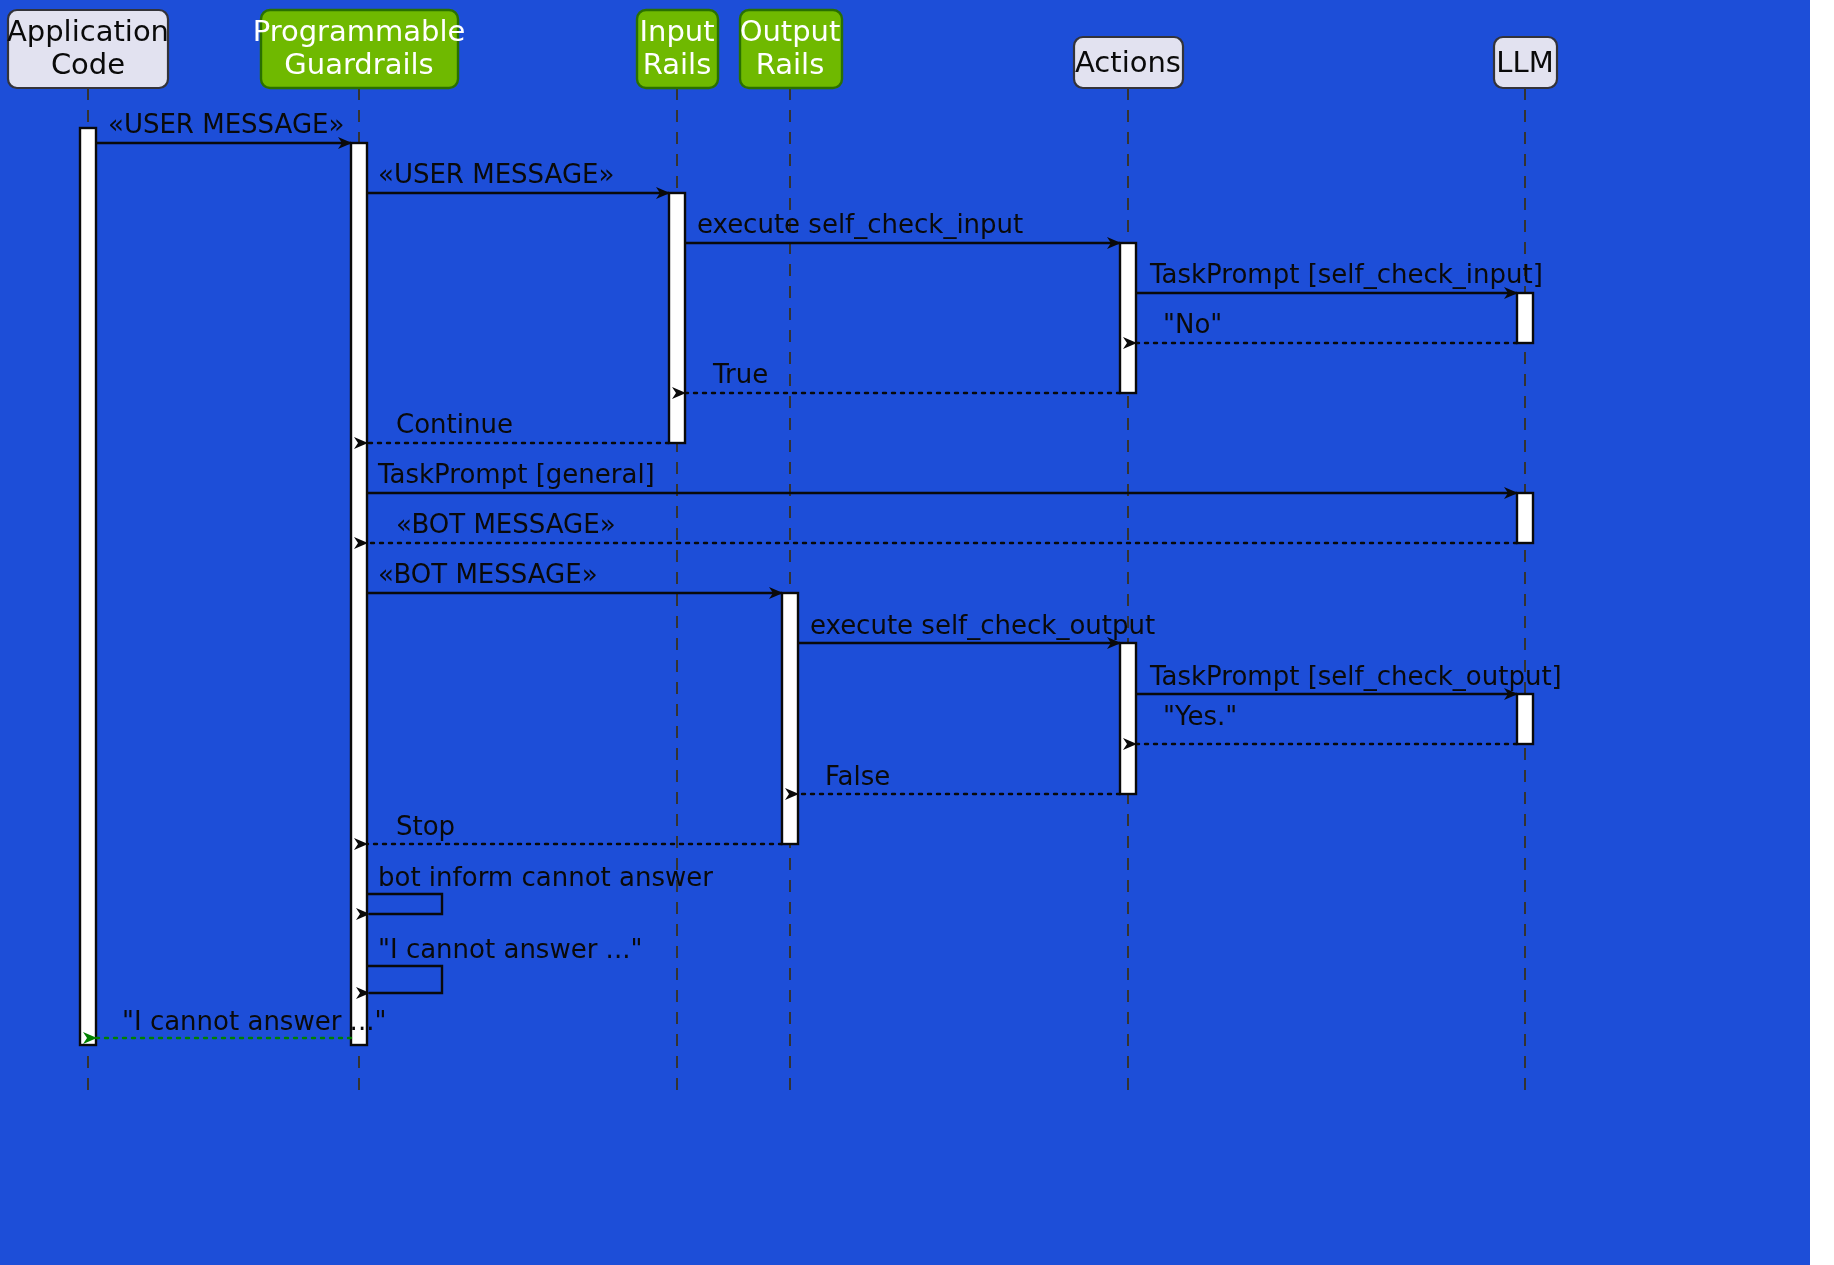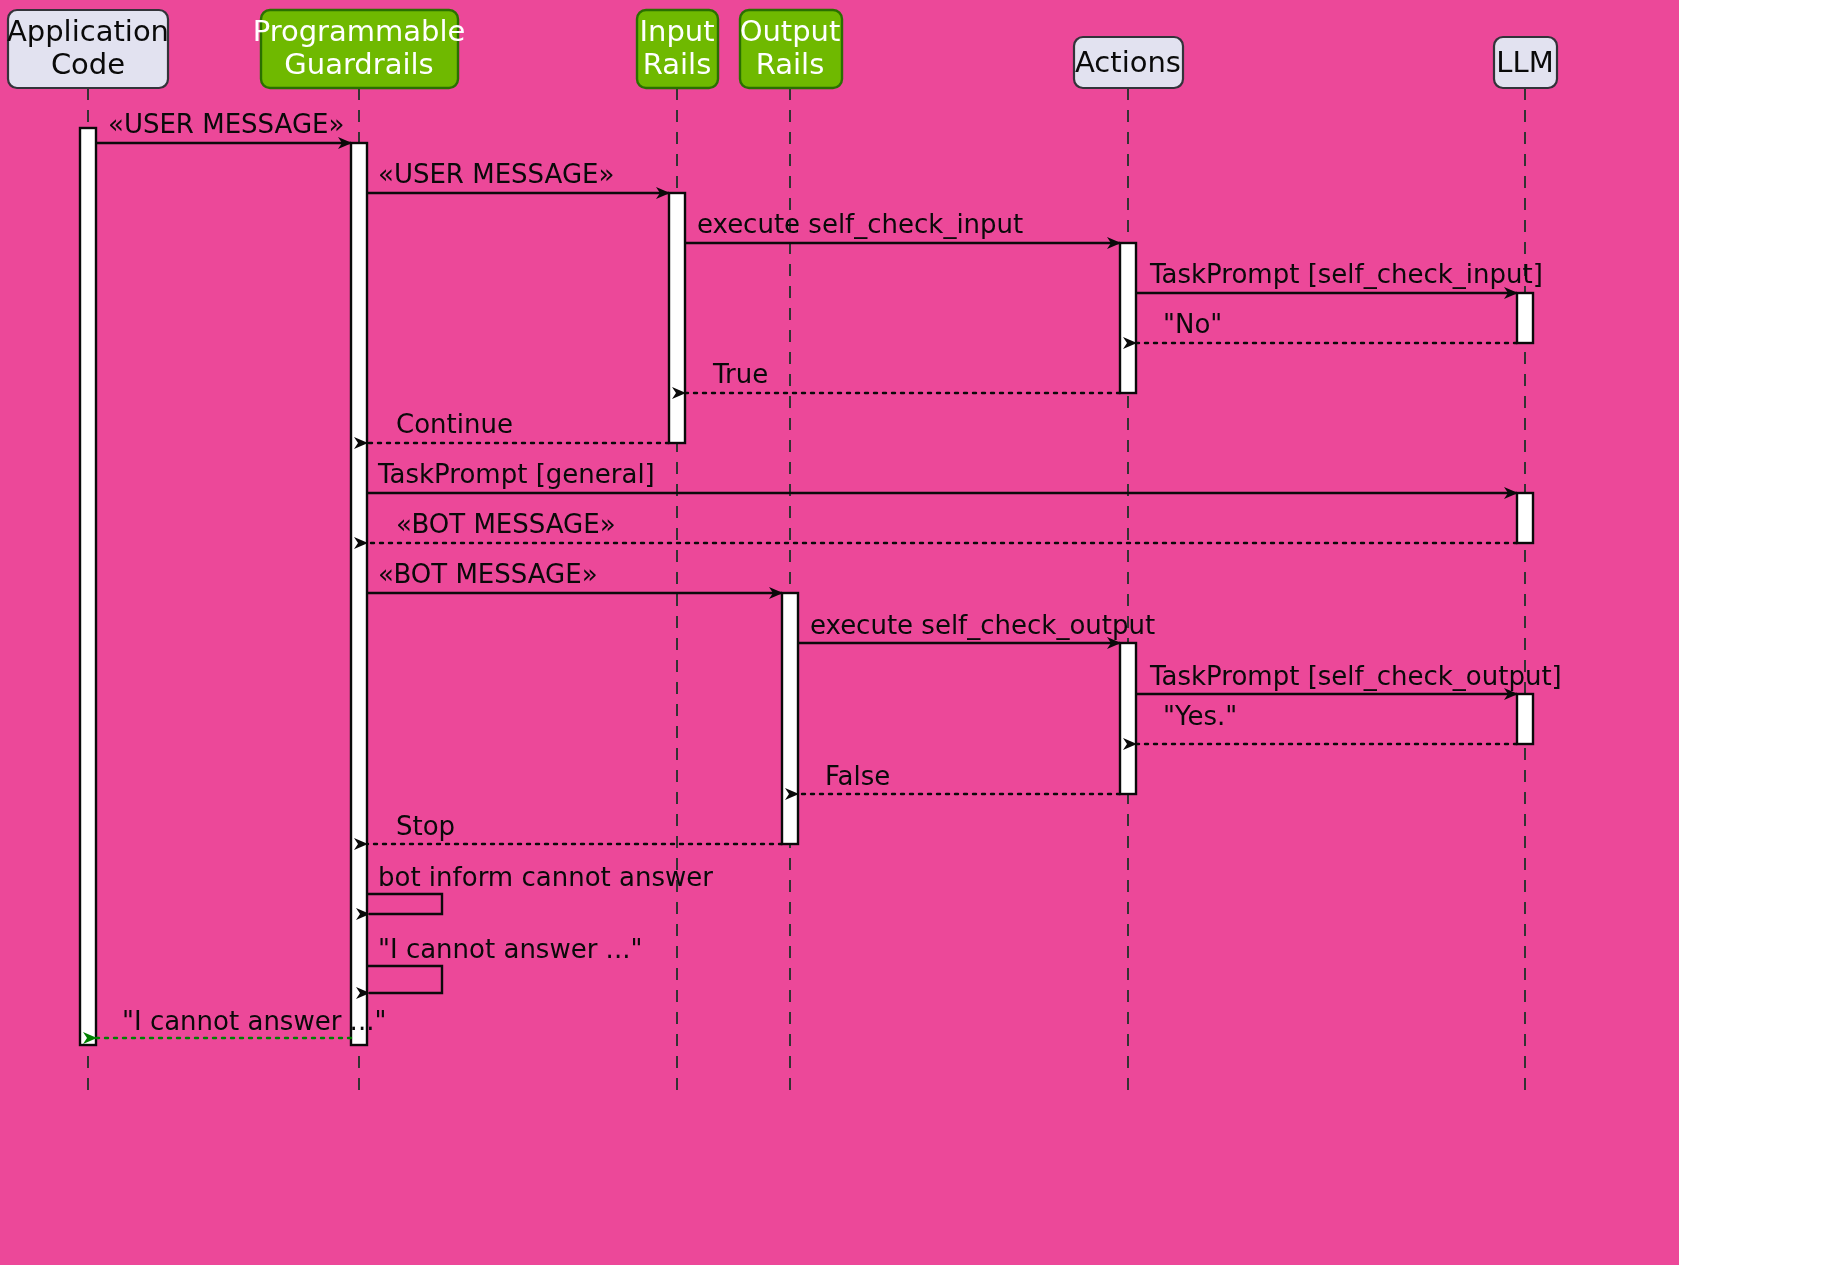--- a/index.html
+++ b/index.html
@@ -5,23 +5,23 @@
   html, body {
     margin: 0;
     padding: 0;
     background: #ffffff;
   }
   body {
     font-family: "DejaVu Sans", "Liberation Sans", sans-serif;
   }
   #diagram-root {
     position: relative;
-    width: 1679px;
+    width: 1810px;
     height: 1265px;
-    background: #ec4899;
+    background: #1d4ed8;
     overflow: hidden;
   }
   #diagram-svg {
     position: absolute;
     top: 0;
     left: 0;
     width: 1834px;
     height: 1265px;
   }
   .participant-label {

